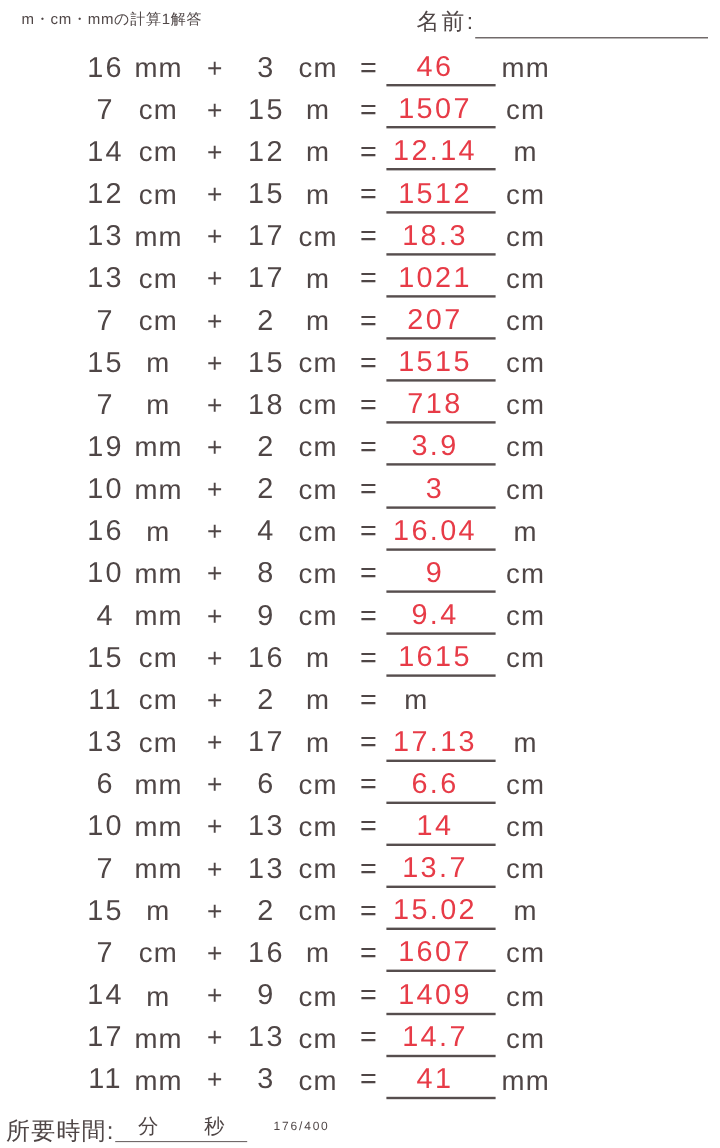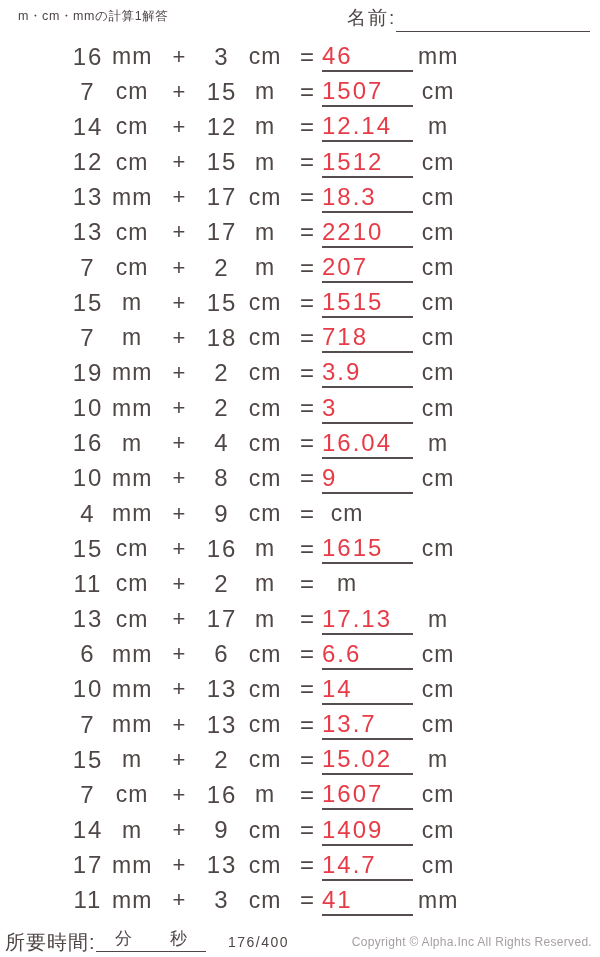--- a/index.html
+++ b/index.html
@@ -36,37 +36,37 @@
   .num{letter-spacing:2px;}
   .unit{font-size:23px;letter-spacing:1px;}
   .n1{width:48px;}
   .u1{width:40px;}
   .op{width:54px;font-size:22px;}
   .n2{width:32px;}
   .u2{width:54px;}
   .eq{width:30px;font-size:24px;}
   .ans{
     width:91px;box-sizing:border-box;
-    text-align:left;padding-right:10px;
+    text-align:center;padding-right:10px;
     height:31px;line-height:29px;
     border-bottom:2.2px solid var(--line,#564e4e);
     color:var(--answer-red,#e73b47);
   }
   .u3{width:40px;margin-left:5px;}
   
   .footer{position:absolute;left:0;top:926px;width:600px;height:28px;}
   .time-label{position:absolute;left:5px;top:3px;font-size:20px;letter-spacing:1px;}
   .time-line{
     position:absolute;left:96px;top:0;width:110px;height:25px;
     border-bottom:1.6px solid var(--text,#4f4646);
     display:flex;justify-content:space-around;align-items:flex-end;
     font-size:17px;
   }
   .time-line span{padding-bottom:1px;}
-  .page-number{position:absolute;left:228px;top:8px;font-size:14px;letter-spacing:1.5px;}
+  .page-number{position:absolute;left:228px;top:8px;font-size:10px;letter-spacing:1.5px;}
   .copyright{position:absolute;right:8px;top:9px;font-size:12px;color:var(--muted,#a7a0a0);letter-spacing:.3px;}
 </style>
 </head>
 <body>
 
 <div class="page">
 
   <div class="title">m・cm・mmの計算1解答</div>
 
   <div class="name-block">
@@ -130,21 +130,21 @@
       <span class="cell unit u3">cm</span>
     </div>
 
     <div class="row">
       <span class="cell num n1">13</span>
       <span class="cell unit u1">cm</span>
       <span class="cell op">+</span>
       <span class="cell num n2">17</span>
       <span class="cell unit u2">m</span>
       <span class="cell eq">=</span>
-      <span class="cell num ans">2210</span>
+      <span class="cell num ans">1021</span>
       <span class="cell unit u3">cm</span>
     </div>
 
     <div class="row">
       <span class="cell num n1">7</span>
       <span class="cell unit u1">cm</span>
       <span class="cell op">+</span>
       <span class="cell num n2">2</span>
       <span class="cell unit u2">m</span>
       <span class="cell eq">=</span>
@@ -218,20 +218,21 @@
       <span class="cell unit u3">cm</span>
     </div>
 
     <div class="row">
       <span class="cell num n1">4</span>
       <span class="cell unit u1">mm</span>
       <span class="cell op">+</span>
       <span class="cell num n2">9</span>
       <span class="cell unit u2">cm</span>
       <span class="cell eq">=</span>
+      <span class="cell num ans">9.4</span>
       <span class="cell unit u3">cm</span>
     </div>
 
     <div class="row">
       <span class="cell num n1">15</span>
       <span class="cell unit u1">cm</span>
       <span class="cell op">+</span>
       <span class="cell num n2">16</span>
       <span class="cell unit u2">m</span>
       <span class="cell eq">=</span>
@@ -349,16 +350,15 @@
     </div>
   </div>
 
   <div class="footer">
     <span class="time-label">所要時間:</span>
     <span class="time-line">
       <span>分</span>
       <span>秒</span>
     </span>
     <span class="page-number">176/400</span>
-    <span class="copyright">Copyright © Alpha.Inc All Rights Reserved.</span>
   </div>
 
 </div>
 
 </body></html>

